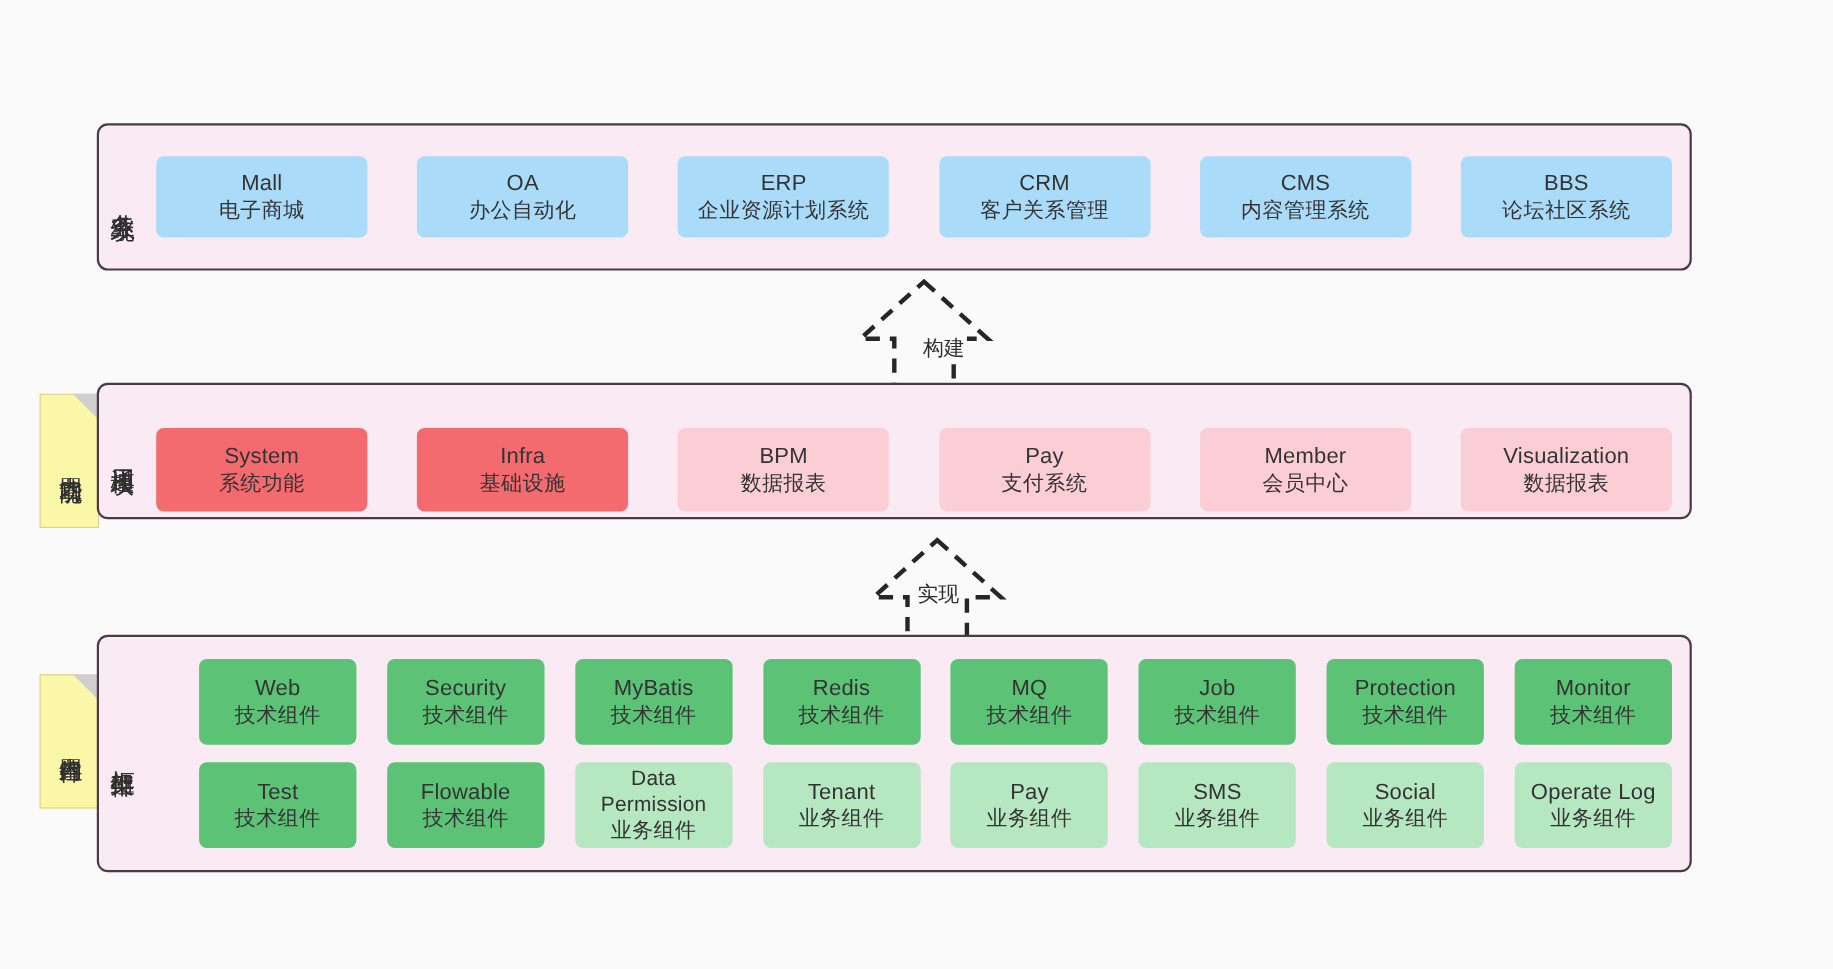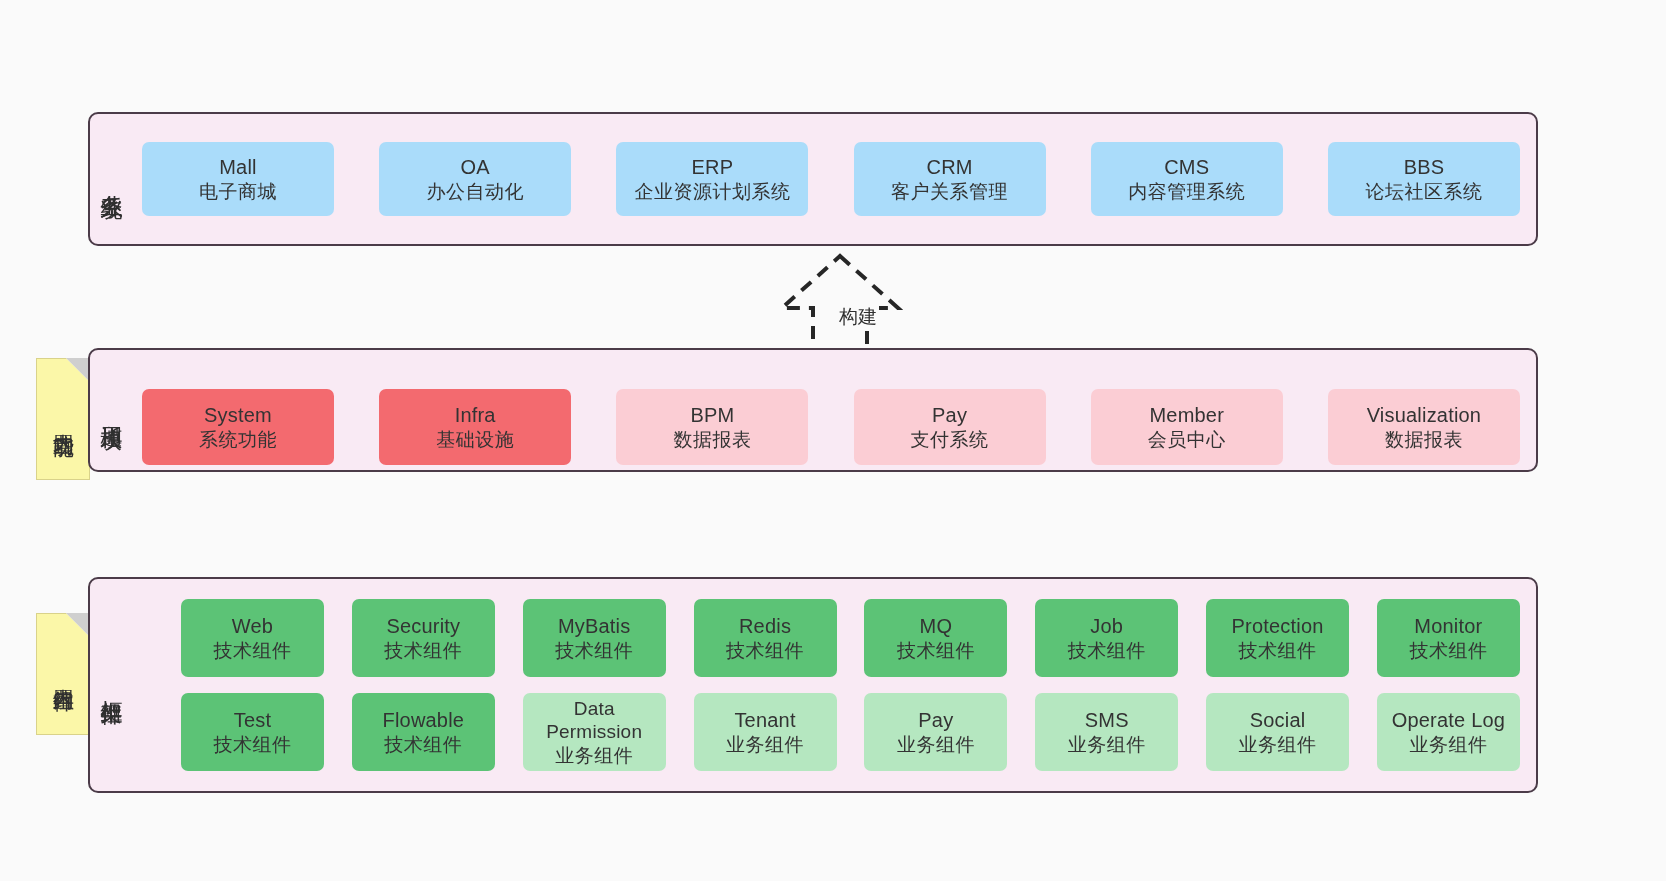--- a/index.html
+++ b/index.html
@@ -275,20 +275,26 @@
           <span class="cn">会员中心</span>
         </div>
         <div class="box c-pink">
           <span class="en">Visualization</span>
           <span class="cn">数据报表</span>
         </div>
       </div>
     </div>
   </div>
 
+  <div class="connector" id="connector-implement">
+    <svg width="180" height="104" viewBox="0 0 180 104">
+      <path d="M 90 4 L 148 56 L 117 56 L 117 100 L 63 100 L 63 56 L 32 56 Z" fill="none" stroke="#262626" stroke-width="4" stroke-dasharray="13 9" stroke-linejoin="miter"></path>
+    </svg>
+    <span class="conn-label">实现</span>
+  </div>
 
   <div class="note-tag" id="note-builtin-component">
     <span>内置组件</span>
   </div>
 
   <div class="layer" id="layer-framework">
     <div class="layer-title">框架组件</div>
     <div class="layer-body">
 
       <div class="row">

